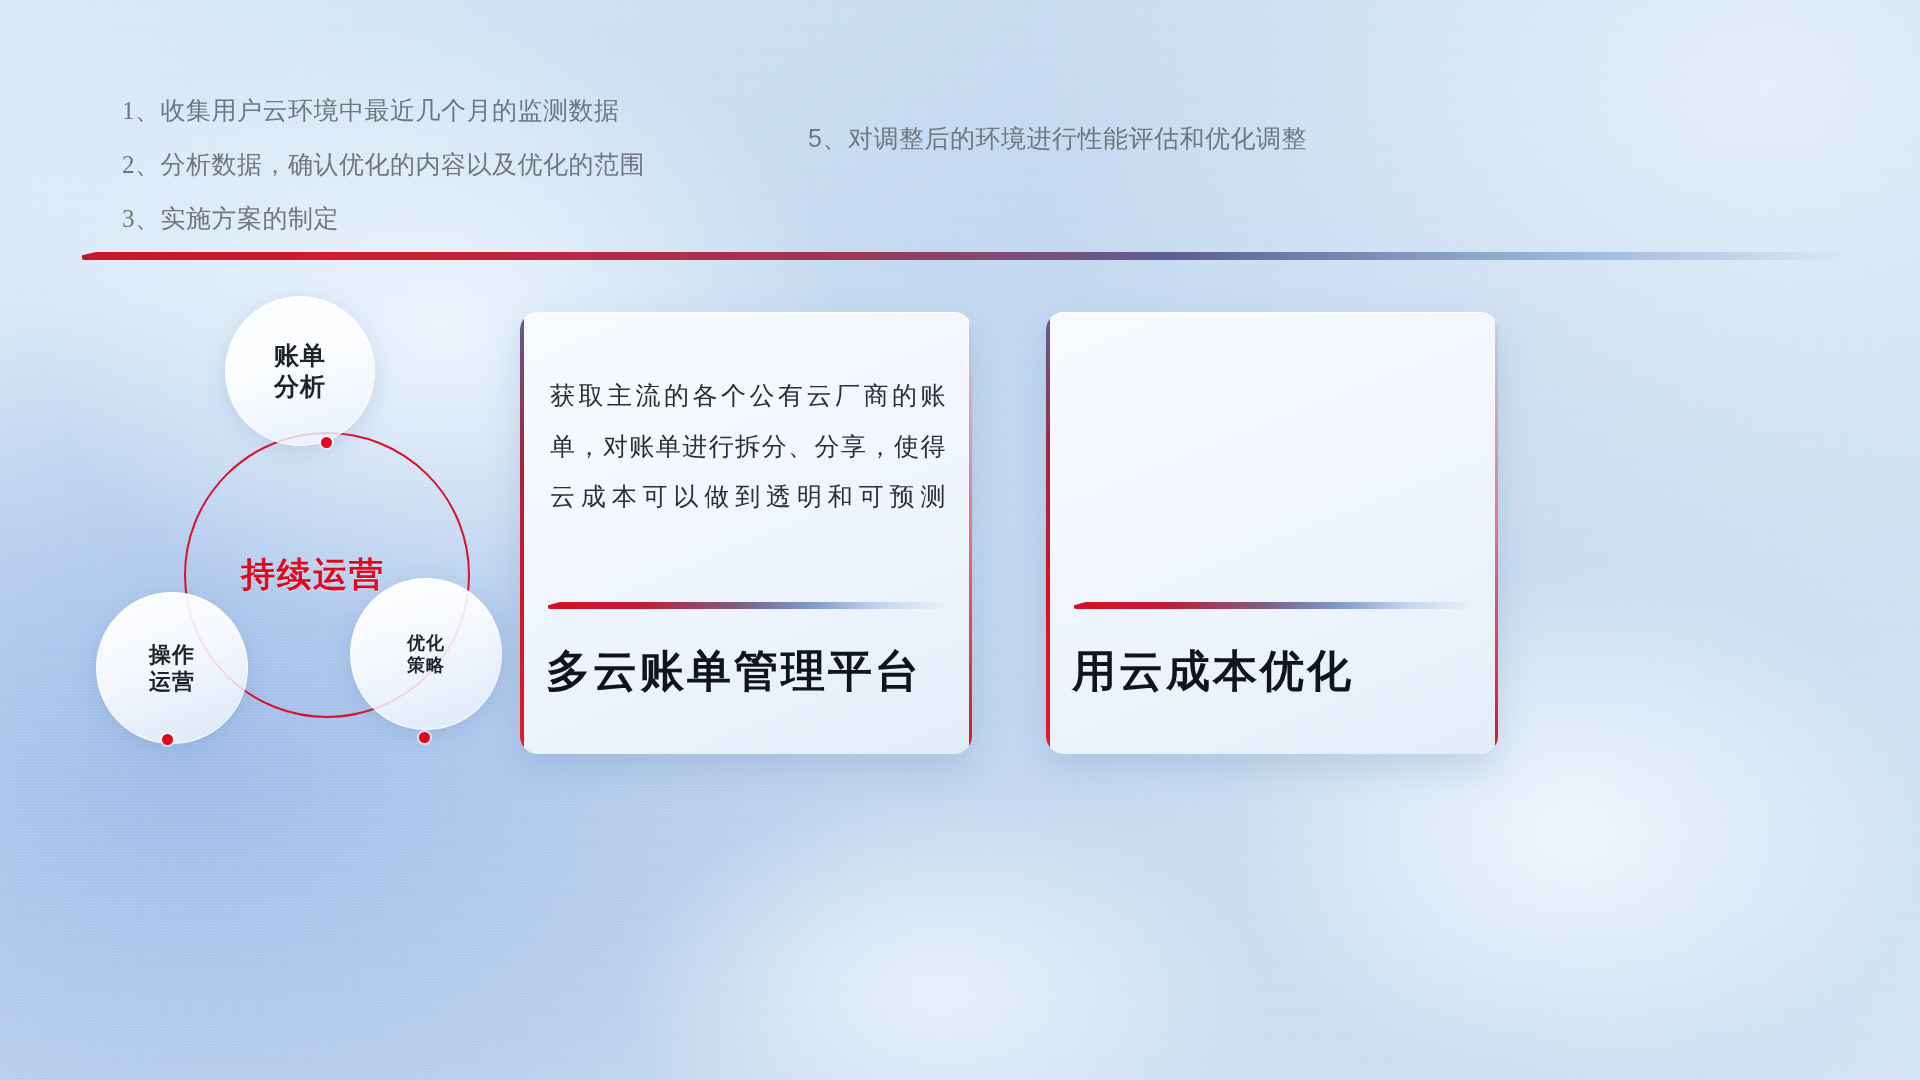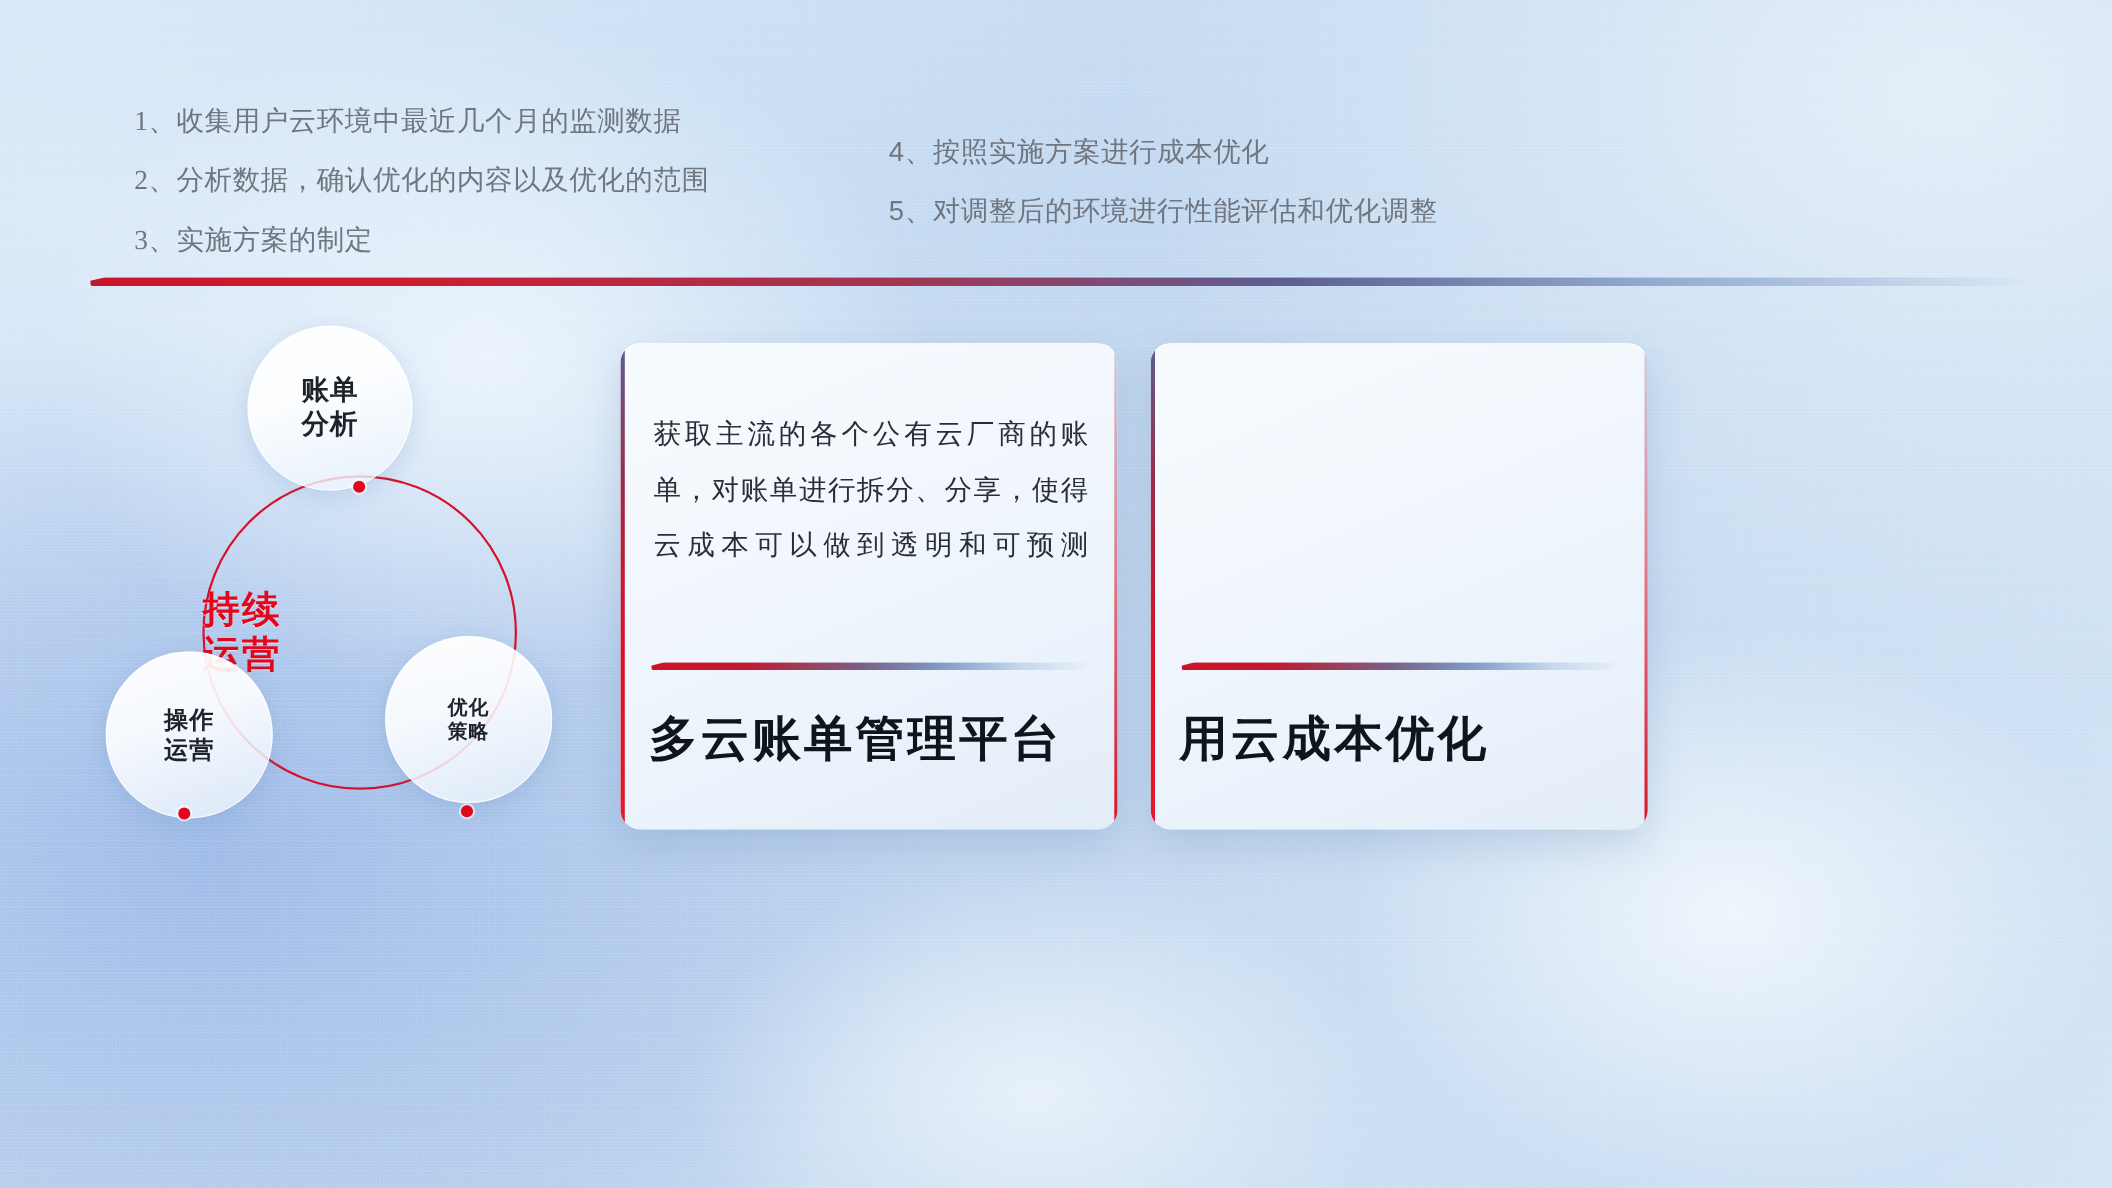--- a/index.html
+++ b/index.html
@@ -61,22 +61,22 @@
     border-radius:2px;
   }
 
   
   .diagram{position:absolute;left:78px;top:282px;width:470px;height:500px;}
   .ring{
     position:absolute;left:106px;top:150px;width:286px;height:286px;
     border:2.5px solid #d8112a;border-radius:50%;box-sizing:border-box;
   }
   .ring-label{
-    position:absolute;left:106px;top:150px;width:286px;height:286px;
-    display:flex;flex-direction:column;justify-content:center;
+    position:absolute;left:92px;top:150px;width:286px;height:286px;
+    display:flex;flex-direction:row;align-items:center;justify-content:center;
     color:#e2071c;font-weight:700;font-size:34px;line-height:1.22;letter-spacing:2px;
     text-shadow:0 1px 0 rgba(255,255,255,.6);
   }
   .bub{
     position:absolute;border-radius:50%;box-sizing:border-box;
     display:flex;flex-direction:column;align-items:center;justify-content:center;
     font-weight:700;color:#1d2329;line-height:1.25;letter-spacing:1px;
     background:
       linear-gradient(160deg,rgba(255,255,255,.97) 0%,rgba(255,255,255,.88) 42%,rgba(232,242,252,.78) 100%);
     box-shadow:0 6px 22px rgba(90,130,180,.22), inset 0 1px 0 rgba(255,255,255,.9);
@@ -100,21 +100,21 @@
     overflow:hidden;
   }
   .card::before{
     content:"";position:absolute;left:0;top:0;bottom:0;width:3.5px;
     background:linear-gradient(180deg,#5a5f92 0%,#9c2a47 30%,#d8112a 62%,#e11a2c 100%);
   }
   .card::after{
     content:"";position:absolute;right:0;top:0;bottom:0;width:3px;
     background:linear-gradient(180deg,rgba(120,140,180,.35) 0%,rgba(216,17,42,.55) 48%,#d8112a 100%);
   }
-  .card-1{left:564px;padding-left:38px;}
+  .card-1{left:520px;padding-left:38px;}
   .card-2{left:1046px;}
   .card-body{
     position:absolute;left:30px;right:26px;top:58px;
     font-size:25px;line-height:2.02;color:#2a2f36;letter-spacing:.6px;
     text-align:justify;text-align-last:justify;
   }
   .card-div{
     position:absolute;left:28px;right:26px;top:290px;height:7px;border-radius:2px;
     background:linear-gradient(90deg,#cf1226 0%,#c01b33 22%,#7a5f85 48%,#7f9ac6 66%,#c3d6ec 84%,rgba(226,236,248,.15) 100%);
     clip-path:polygon(0 45%,12px 0,100% 0,100% 58%,calc(100% - 9px) 100%,0 100%);
@@ -137,21 +137,20 @@
 
 <div class="stage">
 
   <div class="steps steps-left">
     <div class="line">1、收集用户云环境中最近几个月的监测数据</div>
     <div class="line">2、分析数据，确认优化的内容以及优化的范围</div>
     <div class="line">3、实施方案的制定</div>
   </div>
 
   <div class="steps steps-right">
-    <div class="line">4、按照实施方案进行成本优化</div>
     <div class="line">5、对调整后的环境进行性能评估和优化调整</div>
   </div>
 
   <div class="top-rule"></div>
 
   <div class="diagram">
     <div class="ring"></div>
     <div class="ring-label">
       <span>持续</span>
       <span>运营</span>

